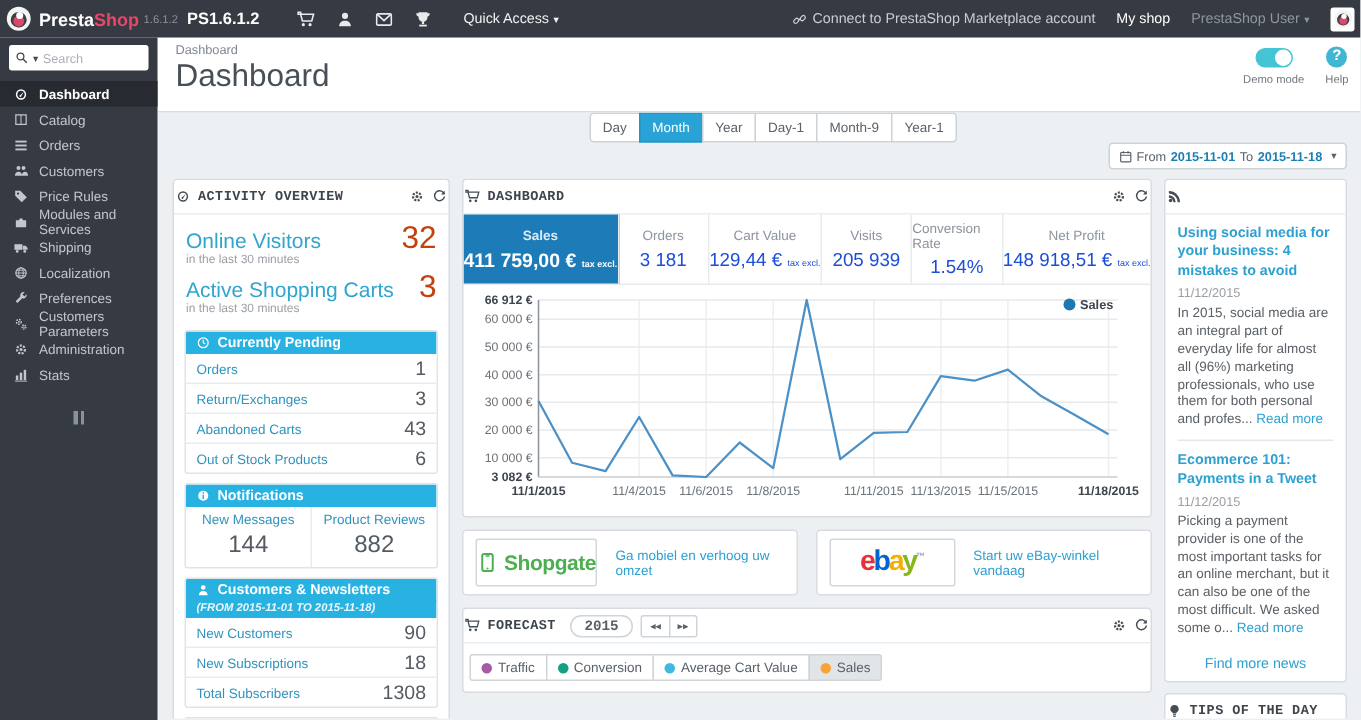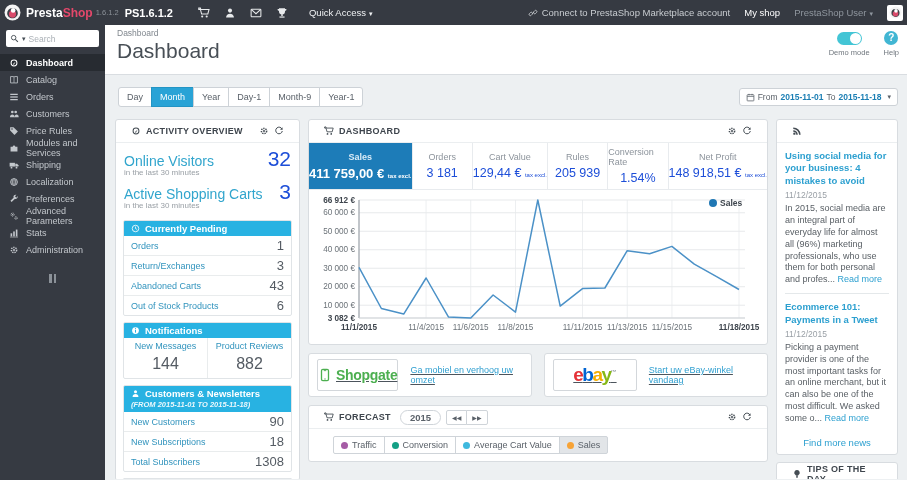--- a/index.html
+++ b/index.html
@@ -42,47 +42,47 @@
   .content { position:absolute; left:105px; top:25px; right:0; bottom:0; }
   .pageheader { height:50px; background:#fff; border-bottom:1px solid #d9dde1; padding:3px 10px 0 12px; position:relative; }
   .crumb { font-size:8.5px; color:#80878e; }
   .page-title { font-size:21px; color:#484f56; margin-top:1px; }
   .hdr-tools { position:absolute; right:8px; top:5px; display:flex; gap:14px; text-align:center; }
   .hdr-tool { font-size:7.5px; color:#70777e; cursor:pointer; }
   .toggle { width:25px; height:13px; border-radius:8px; background:#43c5d5; position:relative; margin:2px auto 3px; }
   .toggle i { position:absolute; right:1px; top:1px; width:11px; height:11px; border-radius:50%; background:#fff; }
   .help-circle { width:14px; height:14px; border-radius:50%; background:#41b6d3; color:#fff; font-weight:bold; font-size:10px; line-height:14px; margin:1px auto 3px; }
 
-  .filterrow { height:44px; display:flex; align-items:center; padding:0 9px 0 13px; }
+  .filterrow { height:44px; display:flex; align-items:center; padding:0 9px 0 28px;flex-direction:column; }
   .range-group { display:flex; }
   .range-btn { border:1px solid #cdd2d7; background:#fff; color:#5a6169; font-size:9px; padding:4px 8px; margin-left:-1px; cursor:pointer; }
   .range-btn:first-child { border-radius:3px 0 0 3px; margin-left:0; }
   .range-btn:last-child { border-radius:0 3px 3px 0; }
   .range-btn.active { background:#29a3d6; border-color:#2394c4; color:#fff; font-weight:normal; }
   .datepick { margin-left:auto; border:1px solid #cdd2d7; background:#fff; border-radius:3px; height:18px; display:flex; align-items:center; padding:0 6px; gap:3px; font-size:8.5px; color:#5a6169; cursor:pointer; }
   .datepick b { color:#1c7fb4; }
   .datepick svg { width:9px; height:9px; color:#5a6169; }
 
   .cols { display:flex; padding:0 9px 0 10px; gap:8px; height:360px; overflow:hidden; }
   .col-left { width:185px; flex:0 0 185px; }
   .col-mid { width:460px; flex:0 0 460px; }
   .col-right { flex:1; }
 
   .panel { background:#fff; border:1px solid #d8dce0; border-radius:3px; overflow:hidden; }
-  .panel-hd { height:23px; display:flex; align-items:center; padding:0 15px; gap:5px; border-bottom:1px solid #ebeef0; }
+  .panel-hd { height:23px; display:flex; align-items:center; padding:0 1px; gap:5px; border-bottom:1px solid #ebeef0;font-family:Liberation Mono, monospace; }
   .panel-hd svg { width:10px; height:10px; color:#454d54; }
   .panel-hd .ttl { font-size:9px; font-weight:bold; color:#3e454d; letter-spacing:.3px; }
   .panel-hd .spacer { flex:1; }
   .panel-hd .hd-ico { color:#b4bac0; cursor:pointer; }
 
   
   .ov-block { padding:4px 8px 1px; }
   .ov-row { display:flex; align-items:baseline; justify-content:space-between; }
   .ov-link { font-size:14px; color:#31a5cd; cursor:pointer; }
-  .ov-val { font-size:21px; color:#1d4ed8; }
+  .ov-val { font-size:21px; color:#c2410c; }
   .ov-sub { font-size:8px; color:#9aa0a6; margin:-3px 0 3px; }
   .subpanel { margin:6px 7px 0; border:1px solid #e0e4e7; border-radius:2px; overflow:hidden; }
   .sub-hd { background:#28b2e2; color:#fff; padding:2px 7px; font-size:9.5px; font-weight:bold; display:flex; align-items:center; gap:5px; }
   .sub-hd svg { width:9px; height:9px; }
   .sub-hd-sub { background:#28b2e2; color:#eaf7fc; padding:0 7px 3px; font-size:7.5px; font-weight:bold; margin-top:-1px;font-style:italic; }
   .sub-row { display:flex; align-items:center; justify-content:space-between; padding:2px 7px; border-top:1px solid #e9eced; }
   .sub-row:first-of-type { border-top:none; }
   .sub-row .lbl { font-size:9px; color:#3093bd; cursor:pointer; }
   .sub-row .val { font-size:13px; color:#545b63; }
   .notif-table { display:flex; }
@@ -97,36 +97,36 @@
   .kpi:last-child { border-right:none; }
   .kpi .k-lbl { font-size:9px; color:#8d949c; }
   .kpi .k-val { font-size:12.5px; color:#1d4ed8; white-space:nowrap; }
   .kpi .k-suf { font-size:6px; }
   .kpi.active { background:#1d7cb8; }
   .kpi.active .k-lbl { color:#d9ebf7; font-weight:bold; }
   .kpi.active .k-val { color:#fff; font-weight:bold; font-size:13px; }
   .chart-wrap { padding:2px 4px 0; }
 
   
-  .banner-row { display:flex; gap:12px; margin-top:8px;text-decoration:underline; }
+  .banner-row { display:flex; gap:12px; margin-top:8px; }
   .banner { flex:1; height:44px; display:flex; align-items:center; padding:0 8px; gap:12px; cursor:pointer; }
   .logo-box { width:92px; height:32px; border:1px solid #d3d7db; border-radius:2px; display:flex; align-items:center; justify-content:center; gap:4px; background:#fff; }
   .shopgate-txt { font-size:14px; font-weight:bold; color:#4caf50; letter-spacing:-.3px; }
   .ebay-txt { font-size:19px; font-weight:bold; letter-spacing:-1.5px; }
   .ebay-tm { font-size:6px; color:#9aa0a6; vertical-align:super; letter-spacing:0; }
   .banner-link { font-size:9px; color:#2f9fd0; }
 
   
   .forecast-hd-extra { display:flex; align-items:center; gap:6px; margin-left:4px; }
   .year-pill { border:1px solid #cfd4d9; border-radius:9px; font-size:9.5px; font-weight:bold; color:#5a6169; padding:1px 9px; }
   .pager { display:flex; }
   .pager .pg { border:1px solid #cfd4d9; background:#fff; font-size:6px; color:#5a6169; padding:3px 5px; margin-left:-1px; cursor:pointer; }
   .pager .pg:first-child { border-radius:2px 0 0 2px; }
   .pager .pg:last-child { border-radius:0 2px 2px 0; }
-  .legend-btns { display:flex; padding:7px 24px; }
+  .legend-btns { display:flex; padding:7px 4px; }
   .leg-btn { border:1px solid #cfd4d9; background:#fff; font-size:9px; color:#5a6169; padding:3px 7px; margin-left:-1px; display:flex; align-items:center; gap:4px; cursor:pointer; }
   .leg-btn:first-child { margin-left:0; border-radius:2px 0 0 2px; }
   .leg-btn:last-child { border-radius:0 2px 2px 0; }
   .leg-btn.active { background:#e2e5e8; }
   .leg-dot { width:7px; height:7px; border-radius:50%; }
 
   
   .news-body { padding:7px 8px 4px; }
   .news-art { cursor:default; }
   .news-art + .news-art { border-top:1px solid #e4e8ea; margin-top:7px; padding-top:7px; }
@@ -305,41 +305,41 @@
       </div>
       <div class="nav-item">
         <span>
           <svg viewBox="0 0 16 16" width="100%" height="100%" fill="currentColor">
             <circle cx="5.7" cy="5.7" r="2.5" fill="none" stroke="currentColor" stroke-width="1.6" stroke-dasharray="1.6 1.1"></circle>
             <circle cx="5.7" cy="5.7" r="1"></circle>
             <circle cx="11.2" cy="11.2" r="2.1" fill="none" stroke="currentColor" stroke-width="1.5" stroke-dasharray="1.4 1"></circle>
             <circle cx="11.2" cy="11.2" r=".9"></circle>
           </svg>
         </span>
-        <span>Advanced Parameters</span>
+        <span>Customers Parameters</span>
+      </div>
+      <div class="nav-item">
+        <span>
+          <svg viewBox="0 0 16 16" width="100%" height="100%" fill="currentColor">
+            <circle cx="8" cy="8" r="4.2" fill="none" stroke="currentColor" stroke-width="2.4" stroke-dasharray="2.2 1.4"></circle>
+            <circle cx="8" cy="8" r="1.6"></circle>
+          </svg>
+        </span>
+        <span>Administration</span>
       </div>
       <div class="nav-item">
         <span>
           <svg viewBox="0 0 16 16" width="100%" height="100%" fill="currentColor">
             <rect x="2.5" y="8.5" width="2.6" height="5"></rect>
             <rect x="6.7" y="5.5" width="2.6" height="8"></rect>
             <rect x="10.9" y="2.5" width="2.6" height="11"></rect>
             <path d="M1.5 14.5h13" stroke="currentColor" stroke-width="1"></path>
           </svg>
         </span>
         <span>Stats</span>
-      </div>
-      <div class="nav-item">
-        <span>
-          <svg viewBox="0 0 16 16" width="100%" height="100%" fill="currentColor">
-            <circle cx="8" cy="8" r="4.2" fill="none" stroke="currentColor" stroke-width="2.4" stroke-dasharray="2.2 1.4"></circle>
-            <circle cx="8" cy="8" r="1.6"></circle>
-          </svg>
-        </span>
-        <span>Administration</span>
       </div>
     </div>
   <div class="collapse-btn">
       <i></i>
       <i></i>
     </div>
 </div>
 
 <div class="content">
 
@@ -539,21 +539,21 @@
             </div>
             <div class="kpi">
               <span class="k-lbl">Orders</span>
               <span class="k-val">3 181</span>
             </div>
             <div class="kpi">
               <span class="k-lbl">Cart Value</span>
               <span class="k-val">129,44 € <span class="k-suf">tax excl.</span></span>
             </div>
             <div class="kpi">
-              <span class="k-lbl">Rules</span>
+              <span class="k-lbl">Visits</span>
               <span class="k-val">205 939</span>
             </div>
             <div class="kpi">
               <span class="k-lbl">Conversion Rate</span>
               <span class="k-val">1.54%</span>
             </div>
             <div class="kpi">
               <span class="k-lbl">Net Profit</span>
               <span class="k-val">148 918,51 € <span class="k-suf">tax excl.</span></span>
             </div>

